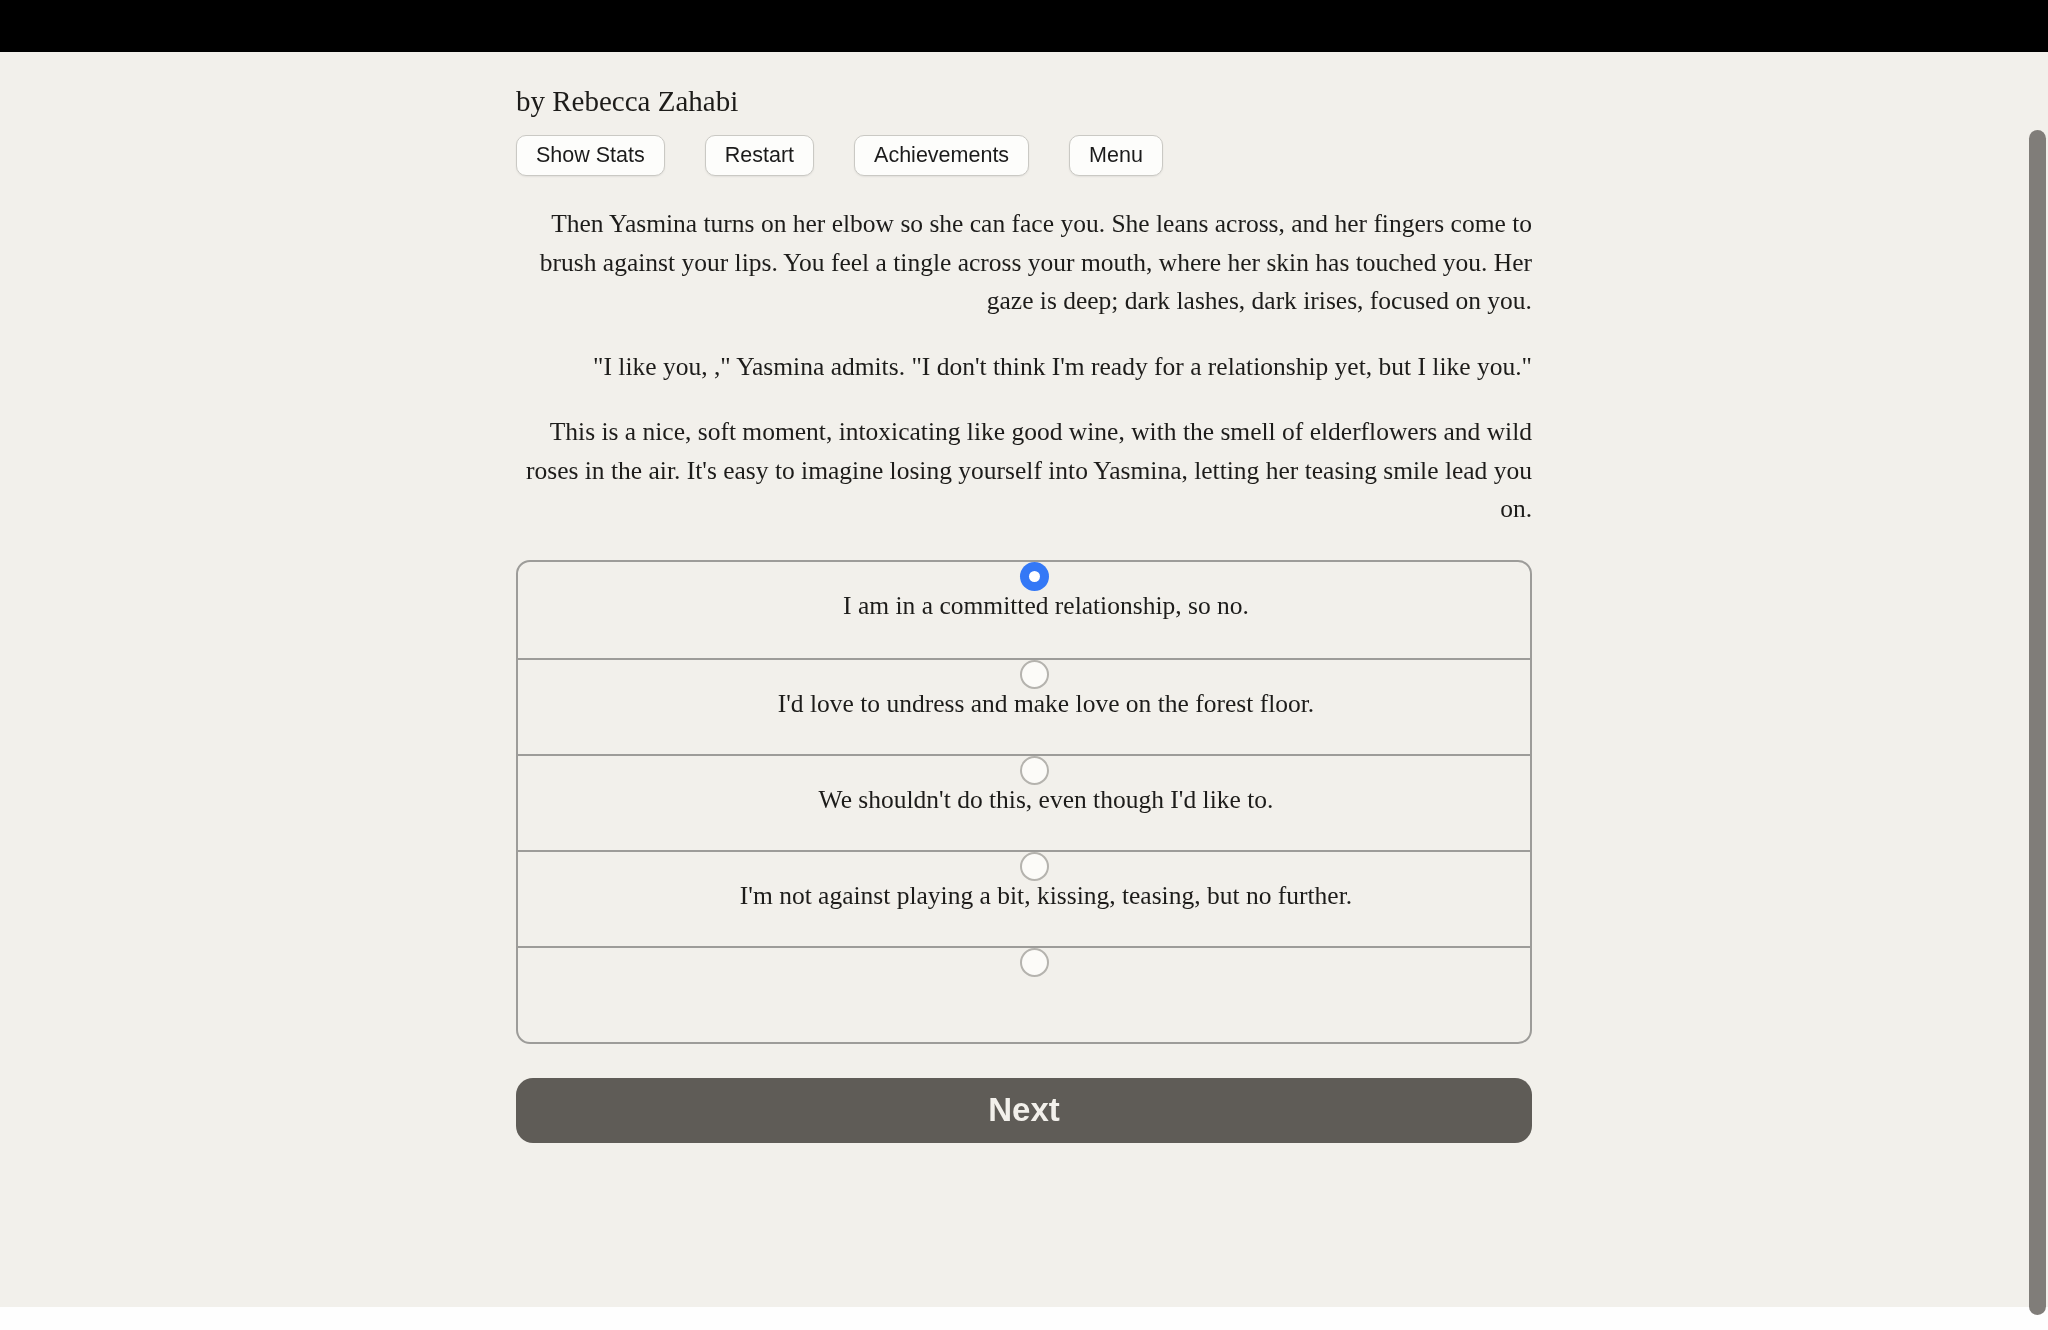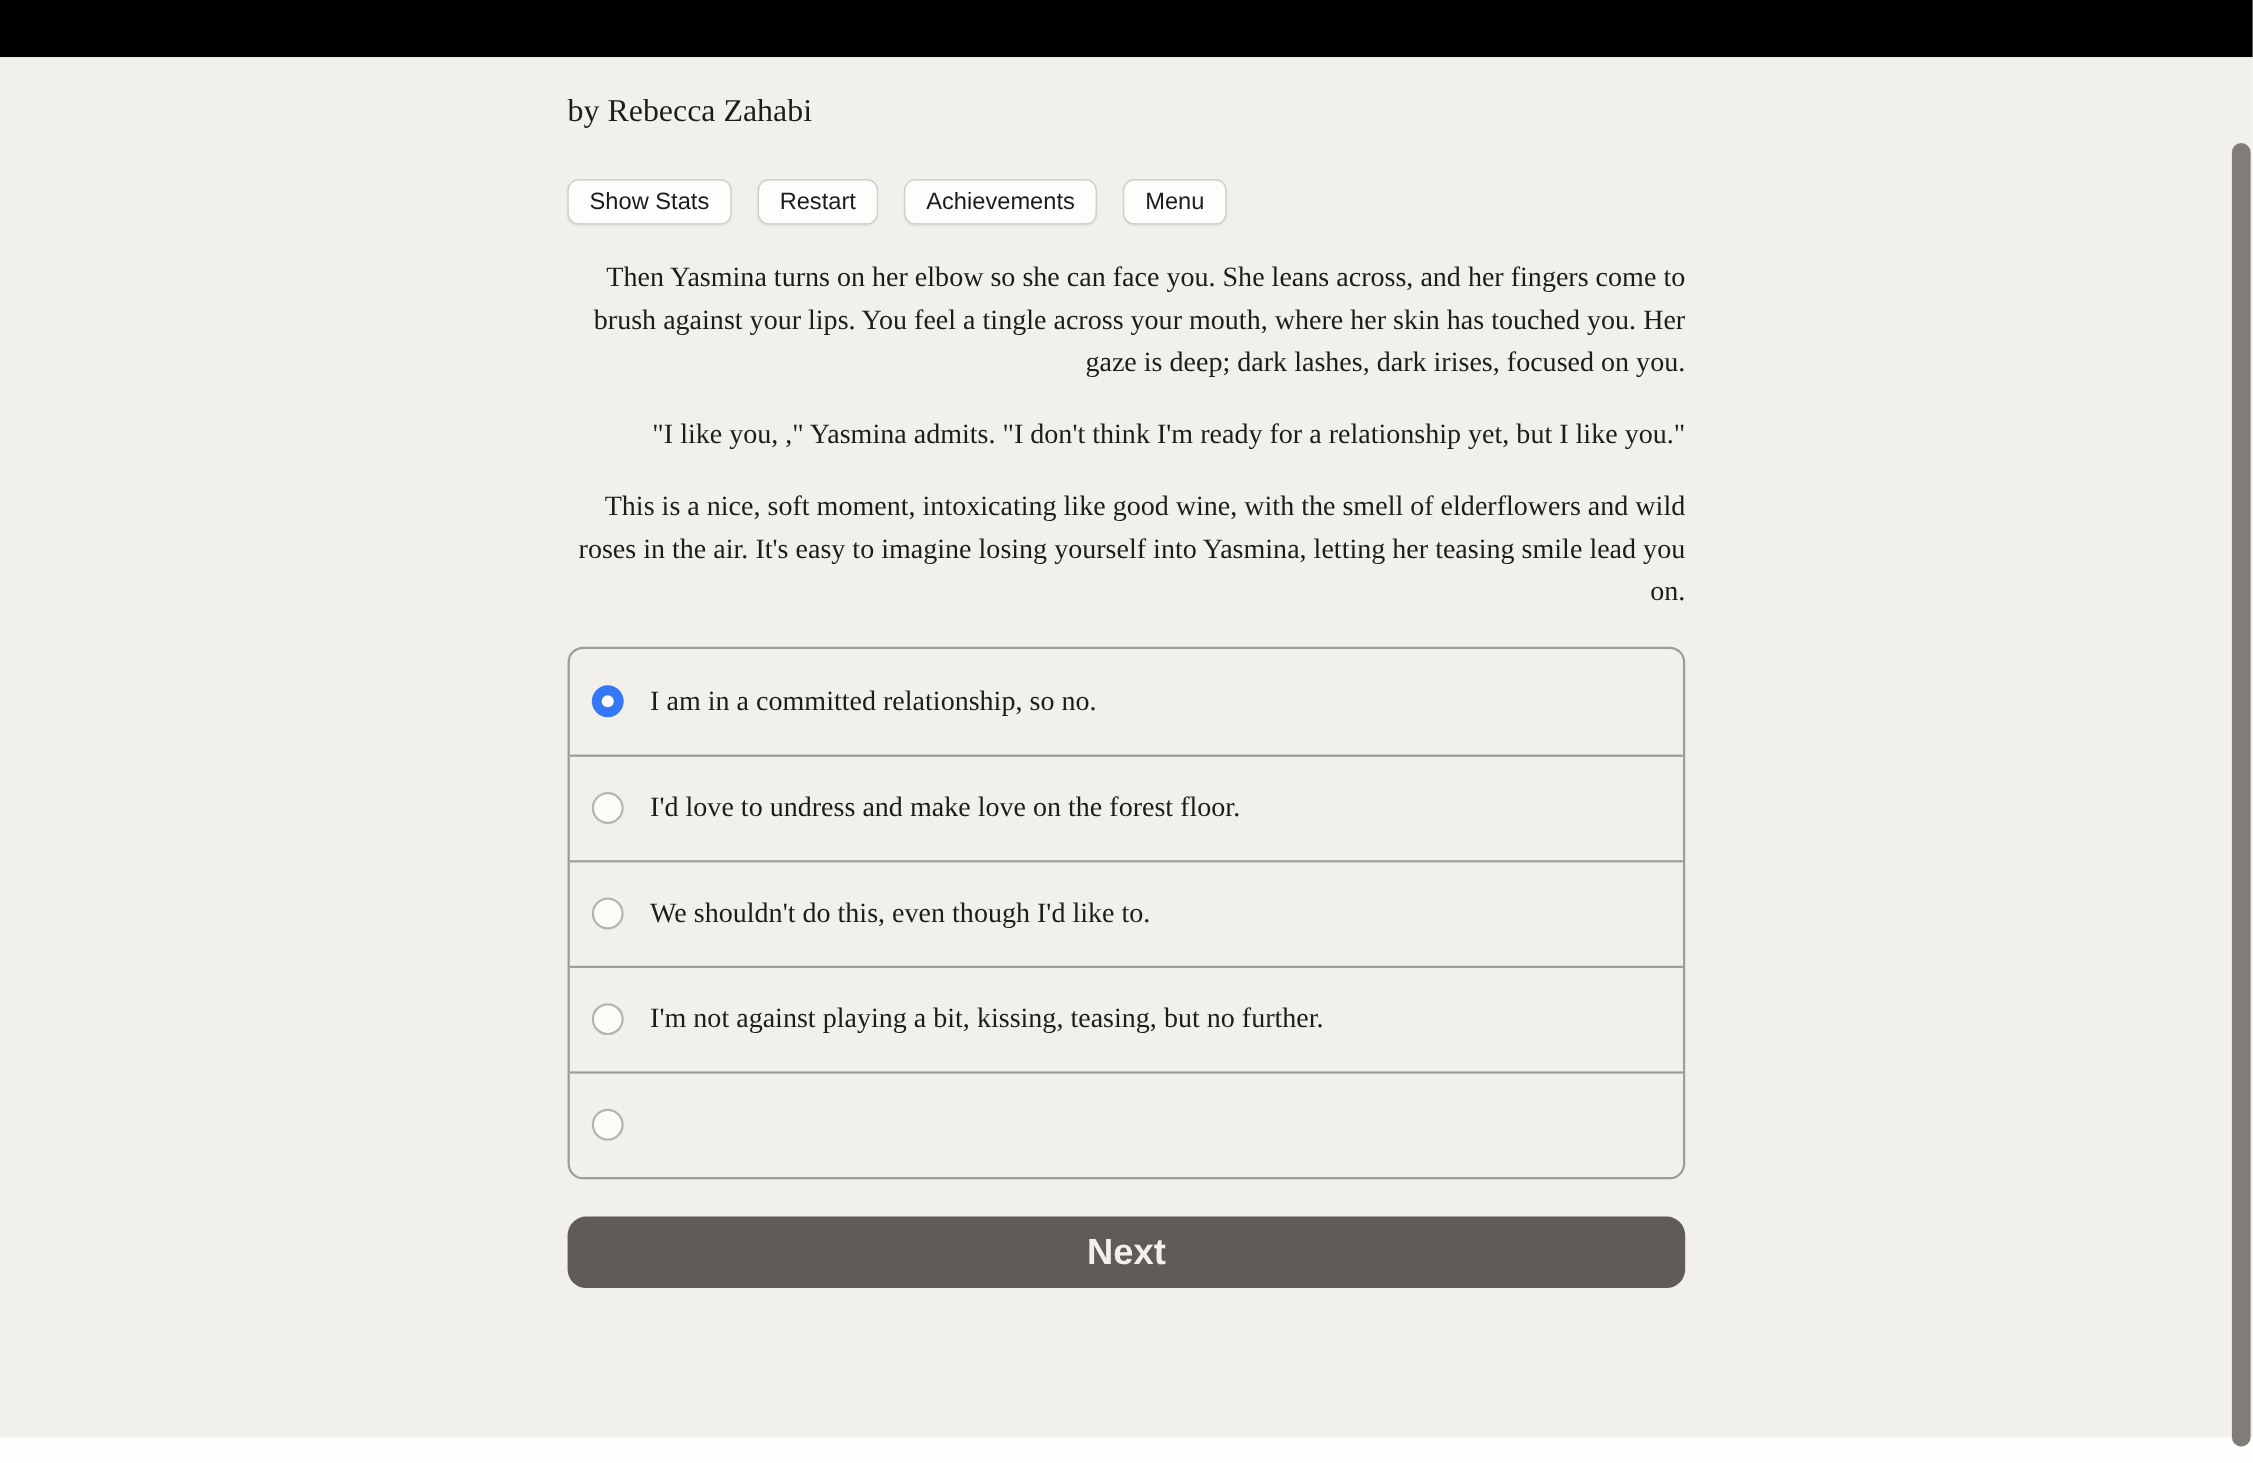--- a/index.html
+++ b/index.html
@@ -54,23 +54,23 @@
     top: 52px;
     width: 1016px;
   }
   .byline {
     margin-top: 31px;
     font-size: 29px;
     line-height: 36px;
     color: var(--text-dark);
   }
   .toolbar {
-    margin-top: 44px;
+    margin-top: 16px;
     display: flex;
-    gap: 24px;
+    gap: 40px;
     font-family: "Liberation Sans", sans-serif;
   }
   .toolbar button {
     font-family: "Liberation Sans", sans-serif;
     font-size: 21.5px;
     color: #1b1b1b;
     background: var(--button-bg);
     border: 1.5px solid var(--button-border);
     border-radius: 10px;
     padding: 7px 19px 8px 19px;
@@ -92,20 +92,21 @@
     border-radius: 14px;
     overflow: hidden;
     background: var(--bg-cream);
   }
   .choice-row {
     display: flex;
     align-items: center;
     height: 96px;
     padding-left: 20px;
     cursor: pointer;
+    flex-direction: column;
   }
   .choice-row + .choice-row {
     border-top: 2px solid var(--box-border);
   }
   .radio {
     flex: 0 0 auto;
     width: 29px;
     height: 29px;
     border-radius: 50%;
     background: #fcfbf8;

